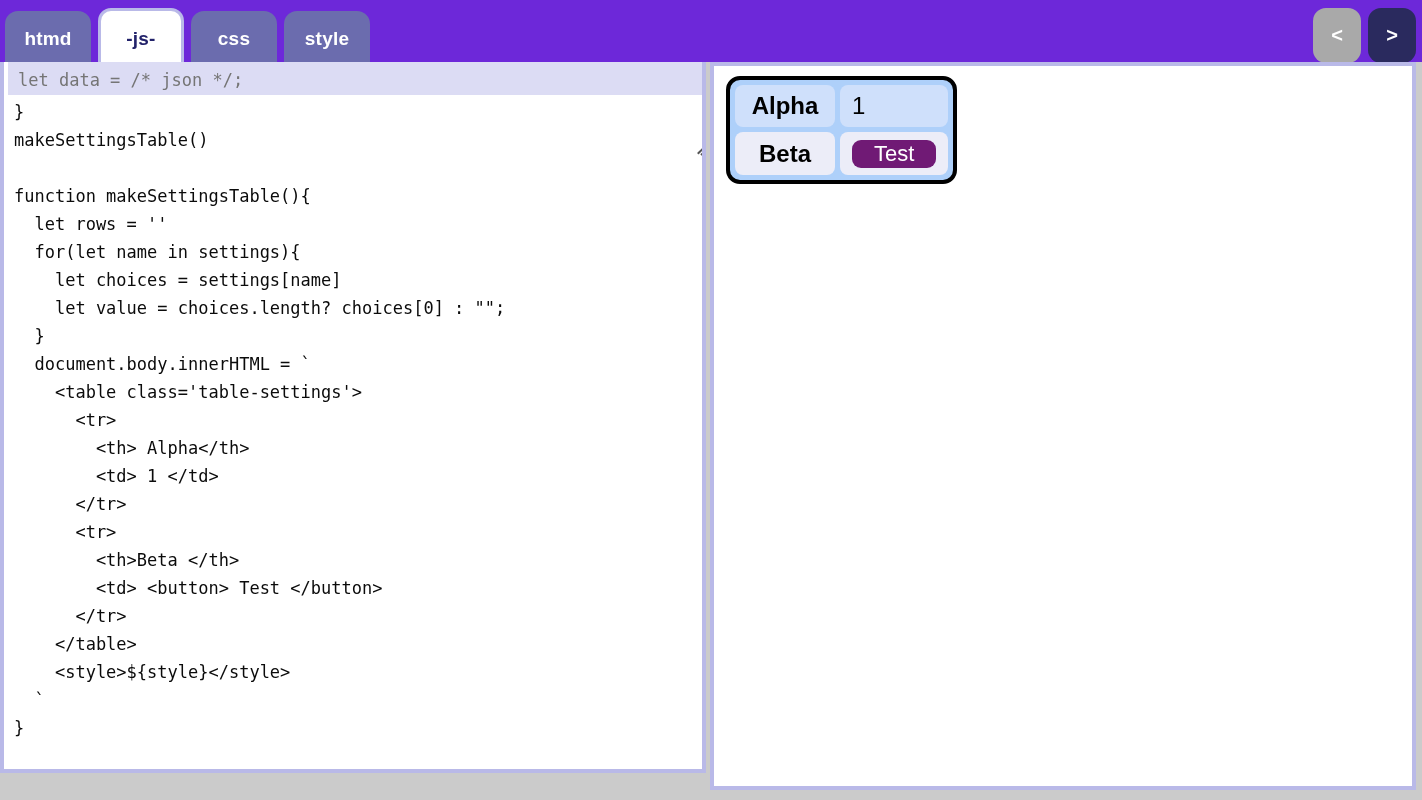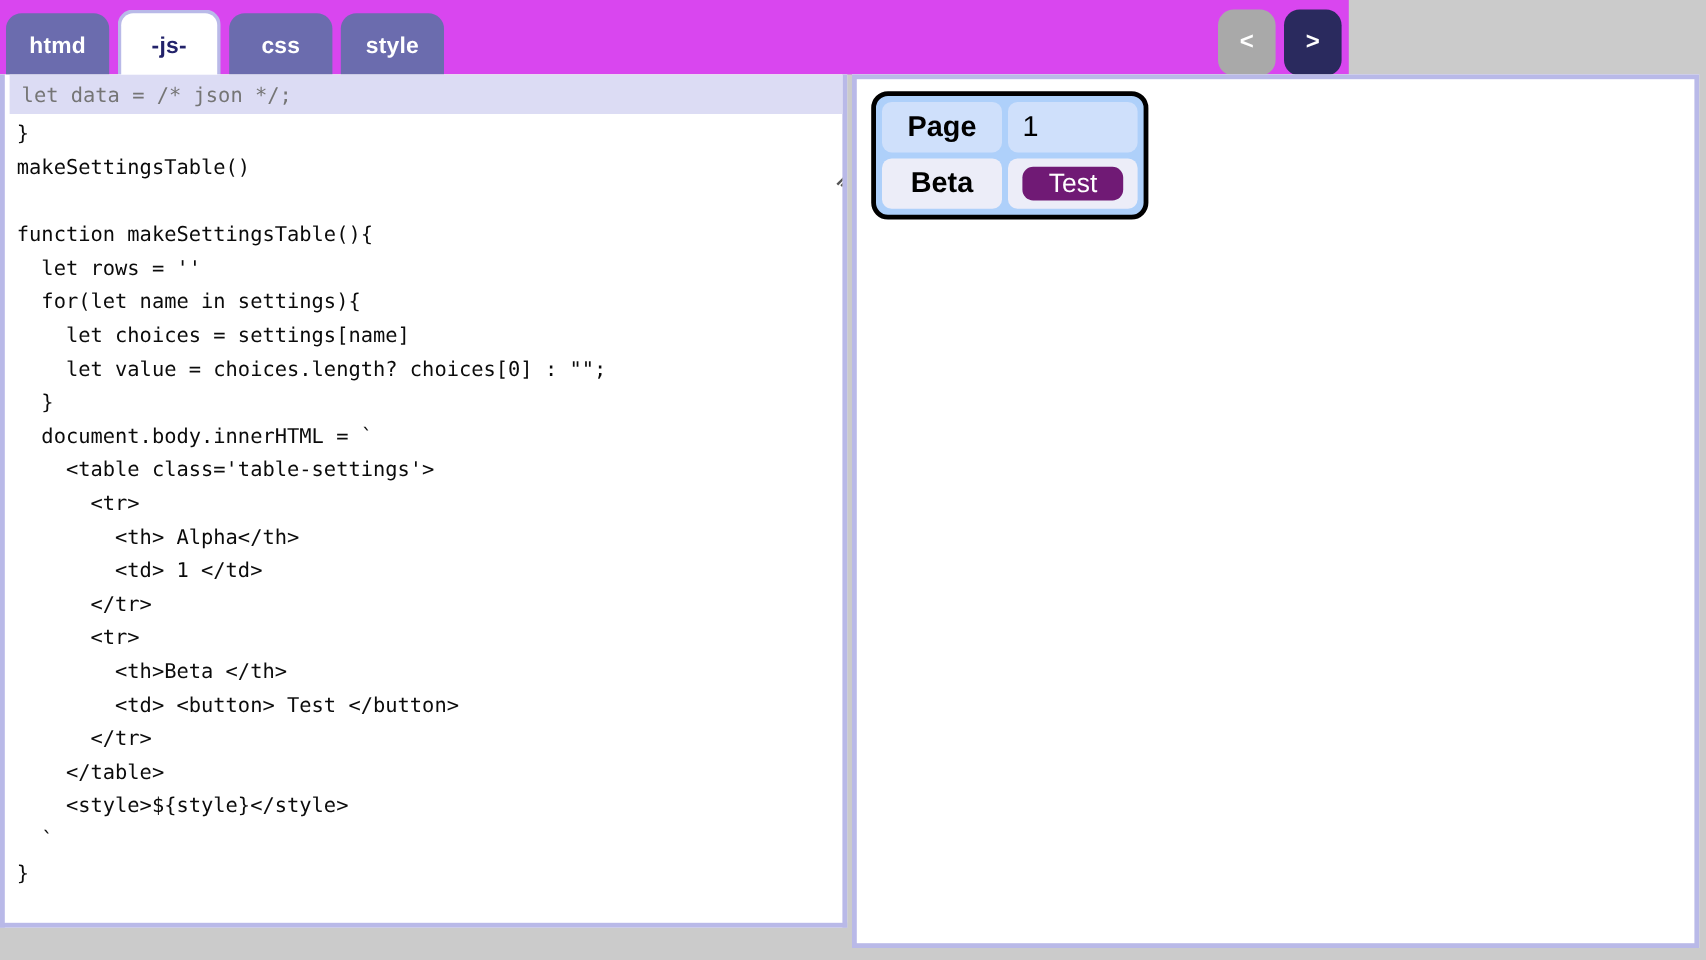--- a/index.html
+++ b/index.html
@@ -6,22 +6,22 @@
   body{
     width:1422px;height:800px;overflow:hidden;
     background:#cbcbcb;
     font-family:"Liberation Sans",sans-serif;
     -webkit-font-smoothing:antialiased;
   }
   .app{position:relative;width:1422px;height:800px;}
 
   
   .topbar{
-    position:absolute;left:0;top:0;width:1124px;height:62px;
-    background:#d946ef;
+    position:absolute;left:0;top:0;width:1422px;height:62px;
+    background:#6d28d9;
   }
   .tabs{position:absolute;left:5px;top:8px;display:flex;gap:7px;align-items:flex-end;}
   .tab{
     height:55px;min-width:86px;padding:0 18px;
     border-radius:13px 13px 0 0;
     background:#6b6cae;
     color:#ffffff;
     font-size:19px;font-weight:bold;
     display:flex;align-items:center;justify-content:center;
     box-sizing:border-box;
@@ -179,21 +179,21 @@
     <textarea class="overlay-input" placeholder="let data = /* json */;" style=""></textarea>
     <div class="grip top"></div>
 
   </div>
 
   <div class="preview">
     <div class="preview-inner">
       <table class="table-settings">
         <tbody>
             <tr>
-          <th>Page</th>
+          <th>Alpha</th>
           <td>1</td>
         </tr>
         <tr>
           <th>Beta</th>
           <td>
             <button>Test</button>
           </td>
         </tr>
       </tbody>
         </table>

